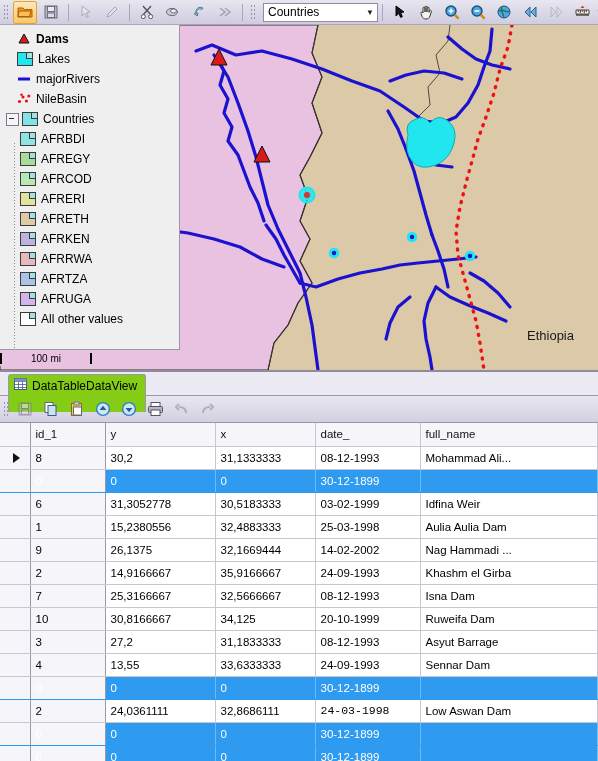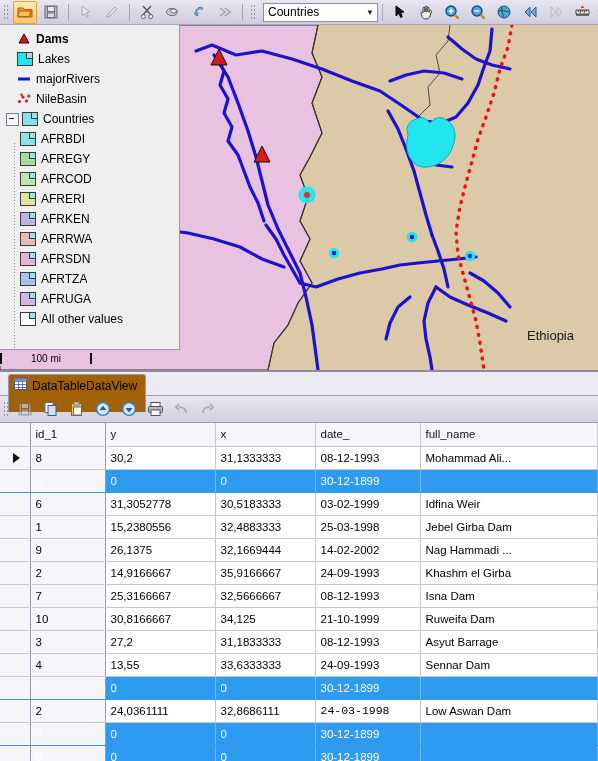--- a/index.html
+++ b/index.html
@@ -65,21 +65,21 @@
   .scalebar{position:absolute;left:1px;bottom:12px;width:178px;height:16px;
     display:flex;align-items:center;font-size:10px;}
   .sbtick{width:2px;height:11px;background:#000;flex:none;}
   .sbtxt{flex:1;text-align:center;}
 
   
   .dtpanel{position:absolute;left:0;top:370px;width:598px;height:391px;
     background:#eceaf2;border-top:2px solid #8e8ba0;box-sizing:border-box;}
   .tabbar{height:23px;position:relative;border-bottom:1px solid #9b98ab;
     background:linear-gradient(#eceaf2,#deдcea);background:#eceaf2;}
-  .tab{position:absolute;left:8px;top:2px;height:21px;background:#a16207;
+  .tab{position:absolute;left:8px;top:2px;height:21px;background:#84cc16;
     border:1px solid #9b98ab;border-bottom:none;border-radius:3px 3px 0 0;
     display:flex;align-items:center;padding:0 8px 16px 5px;font-size:12px;gap:5px;}
   .dttoolbar{height:26px;display:flex;align-items:center;
     background:linear-gradient(#e9e7f1,#d2cfe0);border-bottom:1px solid #9b98ab;}
 
   table.grid{border-collapse:collapse;width:598px;table-layout:fixed;font-size:11.5px;}
   table.grid th,table.grid td{
     border-right:1px solid #c8c6d0;border-bottom:1px solid #c8c6d0;
     padding:0 0 0 5px;height:23px;overflow:hidden;white-space:nowrap;
     text-align:left;font-weight:normal;background:#fff;box-sizing:border-box;}
@@ -339,30 +339,30 @@
       </div>
     <div class="lrow child">
       <span class="sw poly" style="background:#b9e6b2;"></span>
       <span class="lbl">AFRCOD</span>
       </div>
     <div class="lrow child">
       <span class="sw poly" style="background:#e2e39b;"></span>
       <span class="lbl">AFRERI</span>
       </div>
     <div class="lrow child">
+      <span class="sw poly" style="background:#ddc9a6;"></span>
+      <span class="lbl">AFRETH</span>
+      </div>
+    <div class="lrow child">
       <span class="sw poly" style="background:#bcb3e0;"></span>
       <span class="lbl">AFRKEN</span>
       </div>
     <div class="lrow child">
       <span class="sw poly" style="background:#e8b9bc;"></span>
       <span class="lbl">AFRRWA</span>
-      </div>
-    <div class="lrow child">
-      <span class="sw poly" style="background:#e3b4d6;"></span>
-      <span class="lbl">AFRSDN</span>
       </div>
     <div class="lrow child">
       <span class="sw poly" style="background:#a9c2e6;"></span>
       <span class="lbl">AFRTZA</span>
       </div>
     <div class="lrow child">
       <span class="sw poly" style="background:#d2b4e8;"></span>
       <span class="lbl">AFRUGA</span>
       </div>
     <div class="lrow child">
@@ -482,21 +482,21 @@
               <td style="width: 100px;">30,5183333</td>
               <td style="width: 105px; margin-top: 32px;">03-02-1999</td>
               <td>Idfina Weir</td>
             </tr>
             <tr>
               <td class="colsel"></td>
               <td class="colrow">1</td>
               <td style="width: 110px;">15,2380556</td>
               <td style="width: 100px; margin-top: 24px;">32,4883333</td>
               <td style="width: 105px;">25-03-1998</td>
-              <td>Jebel Girba Dam</td>
+              <td>Aulia Aulia Dam</td>
             </tr>
             <tr>
               <td class="colsel"></td>
               <td class="colrow">9</td>
               <td style="width: 110px;">26,1375</td>
               <td style="width: 100px;">32,1669444</td>
               <td style="width: 105px;">14-02-2002</td>
               <td>Nag Hammadi ...</td>
             </tr>
             <tr>
@@ -513,21 +513,21 @@
               <td style="width: 110px;">25,3166667</td>
               <td style="width: 100px;">32,5666667</td>
               <td style="width: 105px;">08-12-1993</td>
               <td>Isna Dam</td>
             </tr>
             <tr>
               <td class="colsel"></td>
               <td class="colrow">10</td>
               <td style="width: 110px;">30,8166667</td>
               <td style="width: 100px;">34,125</td>
-              <td style="width: 105px;">21-10-1999</td>
+              <td style="width: 105px;">20-10-1999</td>
               <td>Ruweifa Dam</td>
             </tr>
             <tr>
               <td class="colsel"></td>
               <td class="colrow">3</td>
               <td style="width: 110px; margin-top: 12px;">27,2</td>
               <td style="width: 100px;">31,1833333</td>
               <td style="width: 105px;">08-12-1993</td>
               <td>Asyut Barrage</td>
             </tr>

